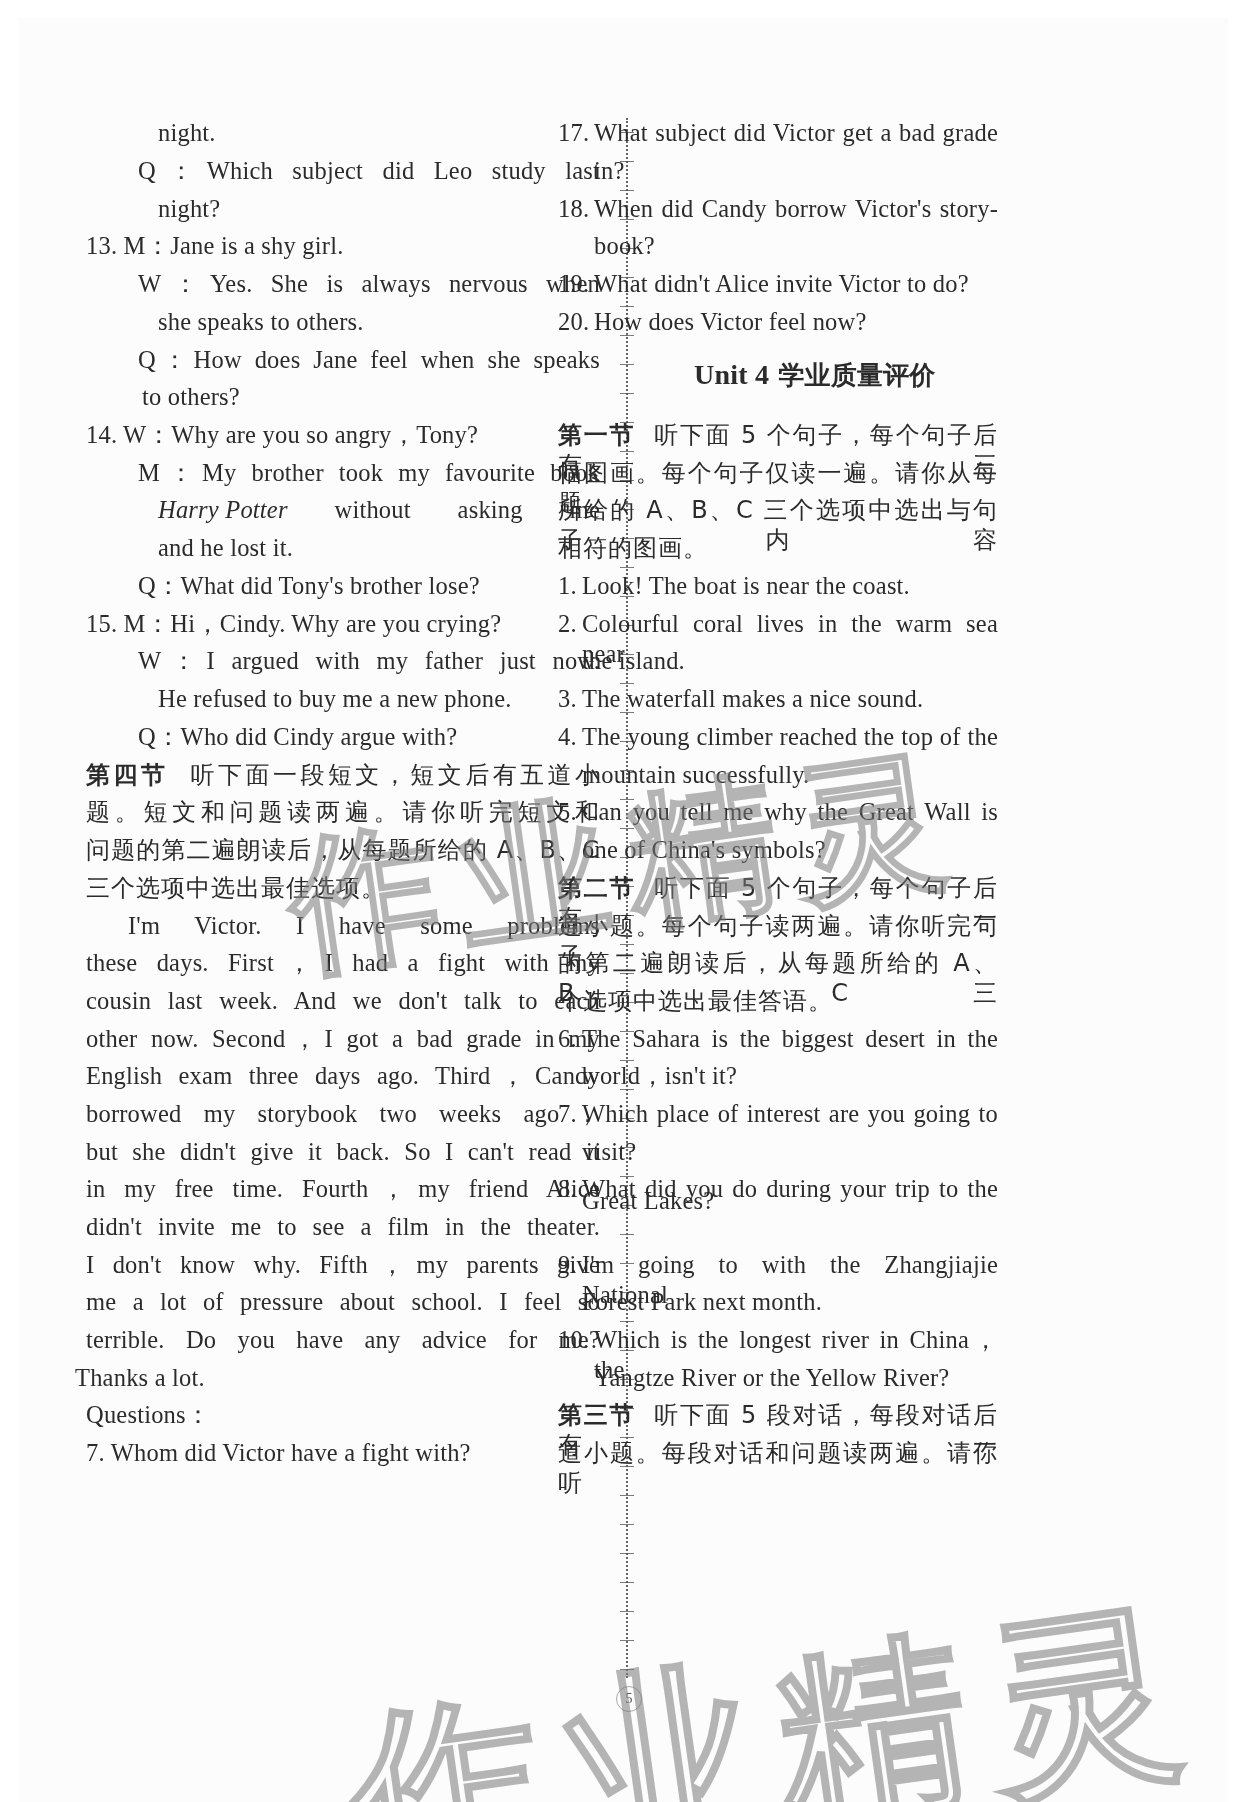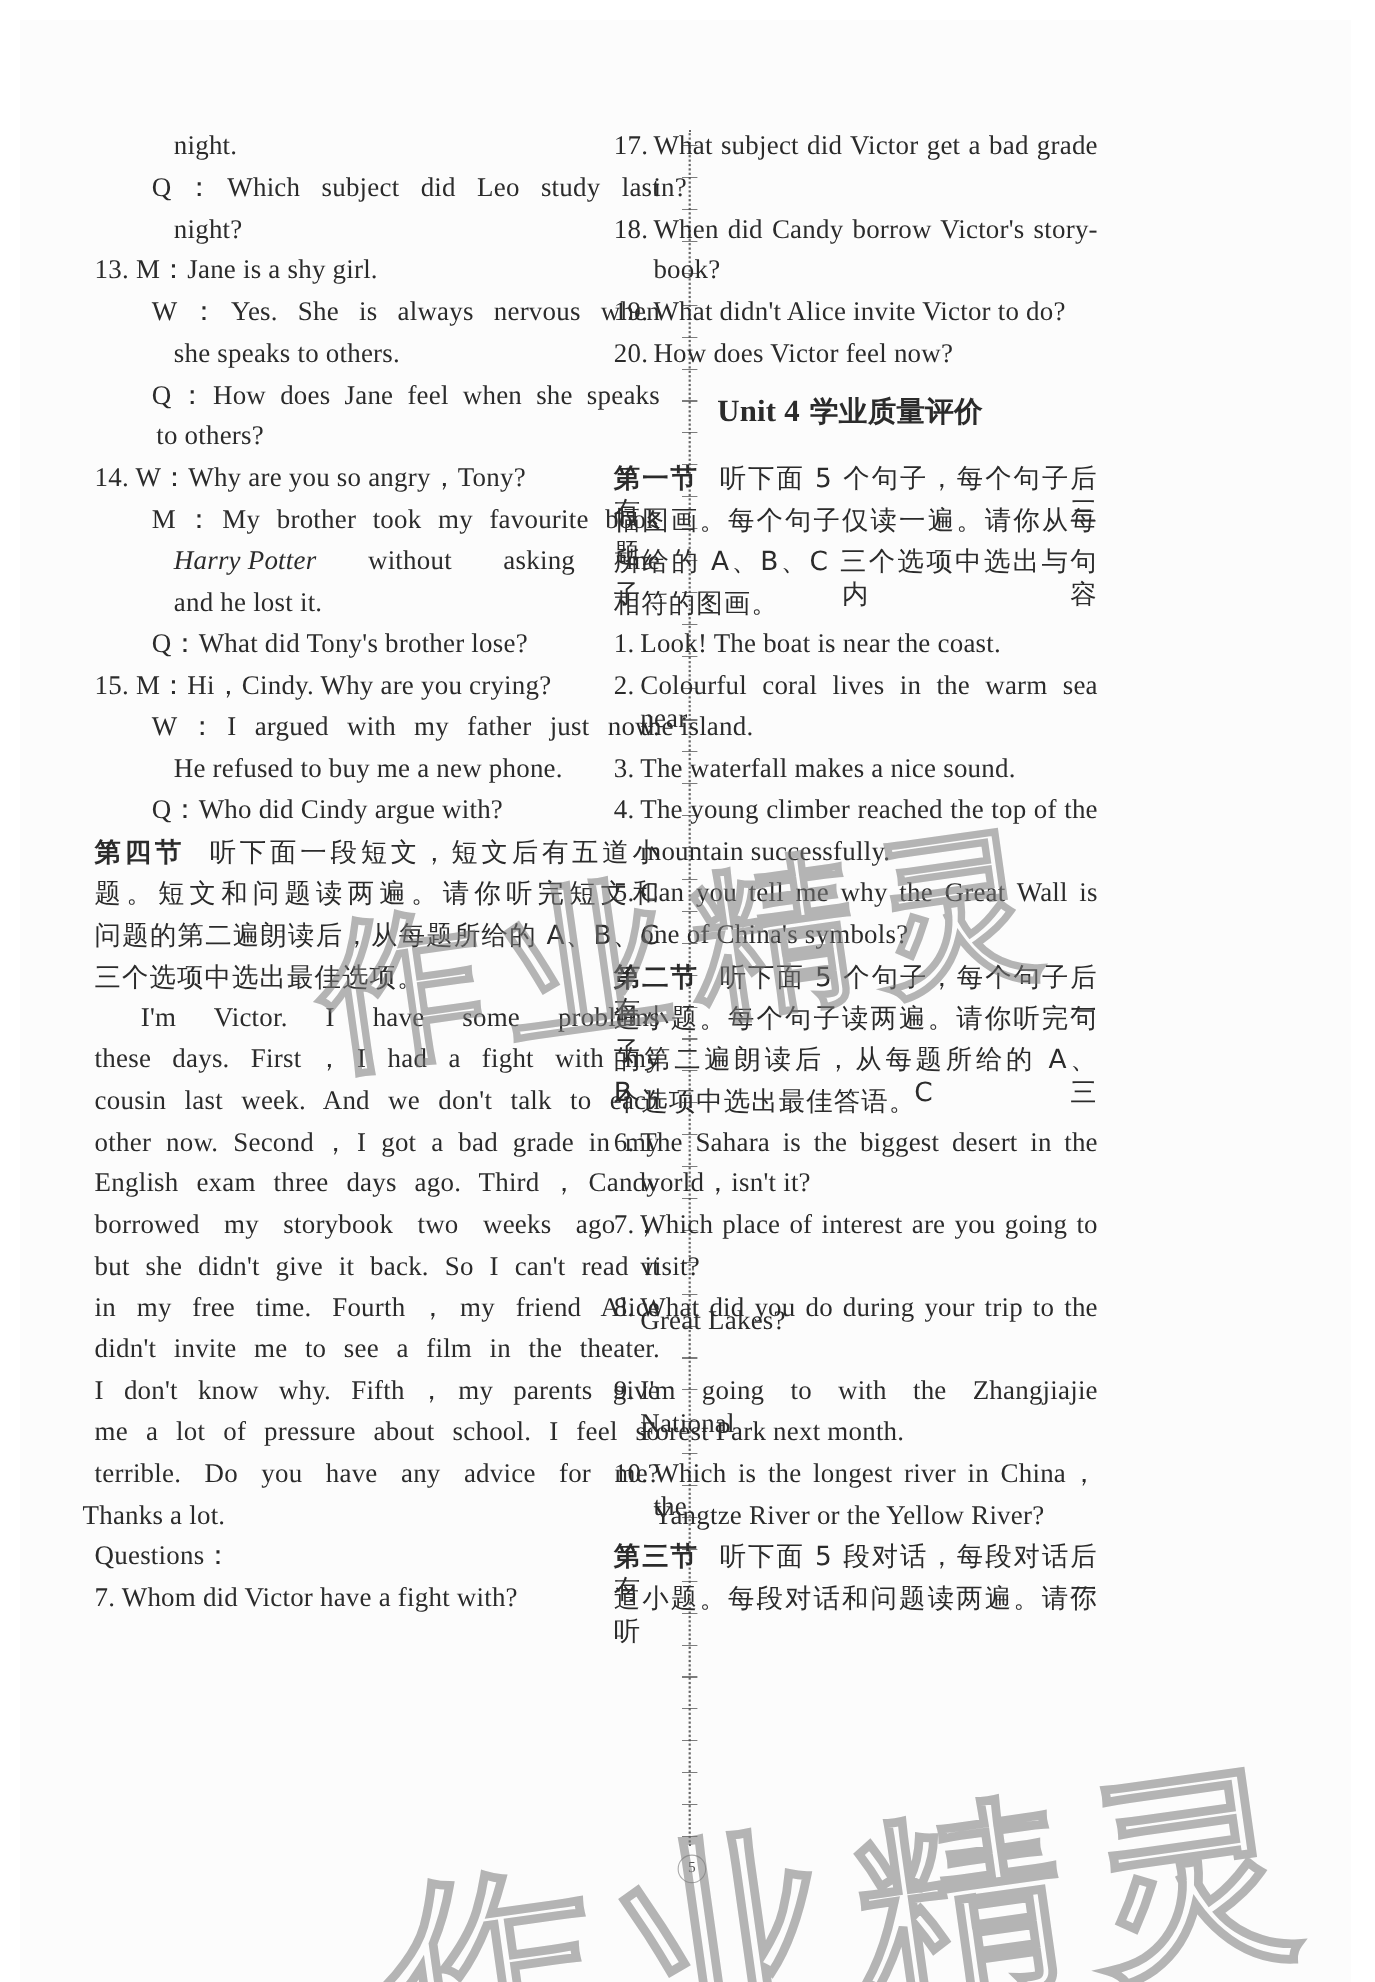--- a/index.html
+++ b/index.html
@@ -13,21 +13,21 @@
   .col { position: absolute; top: 0; }
   .col-left { left: 0; width: 580px; }
   .col-right { left: 632px; width: 520px; }
   .line {
     position: absolute; font-size: 24.5px; line-height: 30px; white-space: nowrap; letter-spacing: 0.2px;
   }
   .just { text-align: justify; text-align-last: justify; white-space: normal; }
   .zh { font-family: "DejaVu Sans", sans-serif; font-size: 24px; letter-spacing: 1px; }
   .bold { font-weight: bold; }
   .title { font-family: "DejaVu Sans", sans-serif; font-weight: bold; font-size: 26px; }
-  .title .en { font-family: "Liberation Serif", serif; font-size: 28px; }
+  .title .en { font-family: "Liberation Serif", serif; font-size: 28px; margin-left: 42px; }
   .italic { font-style: italic; font-family: Liberation Serif, serif; }
   .divider {
     position: absolute; left: 608px; top: 100px; width: 0; height: 1560px;
     border-left: 2px dotted #666;
   }
   .divider-ticks {
     position: absolute; left: 602px; top: 100px; width: 14px; height: 1560px;
     background: repeating-linear-gradient(to bottom, transparent 0, transparent 14px, #444 14px, #444 15px, transparent 15px, transparent 29px);
     opacity: 0.7;
   }

